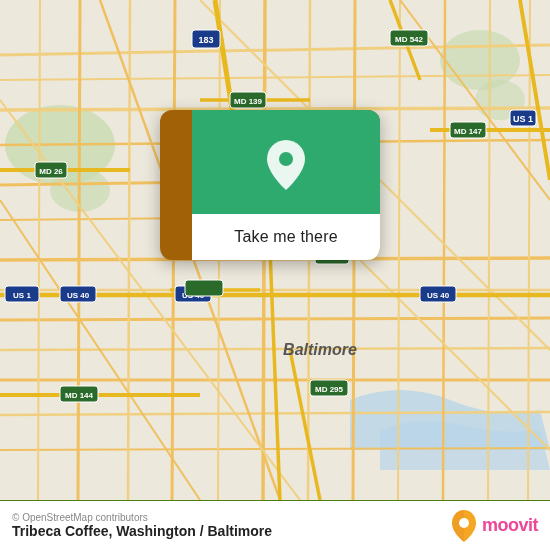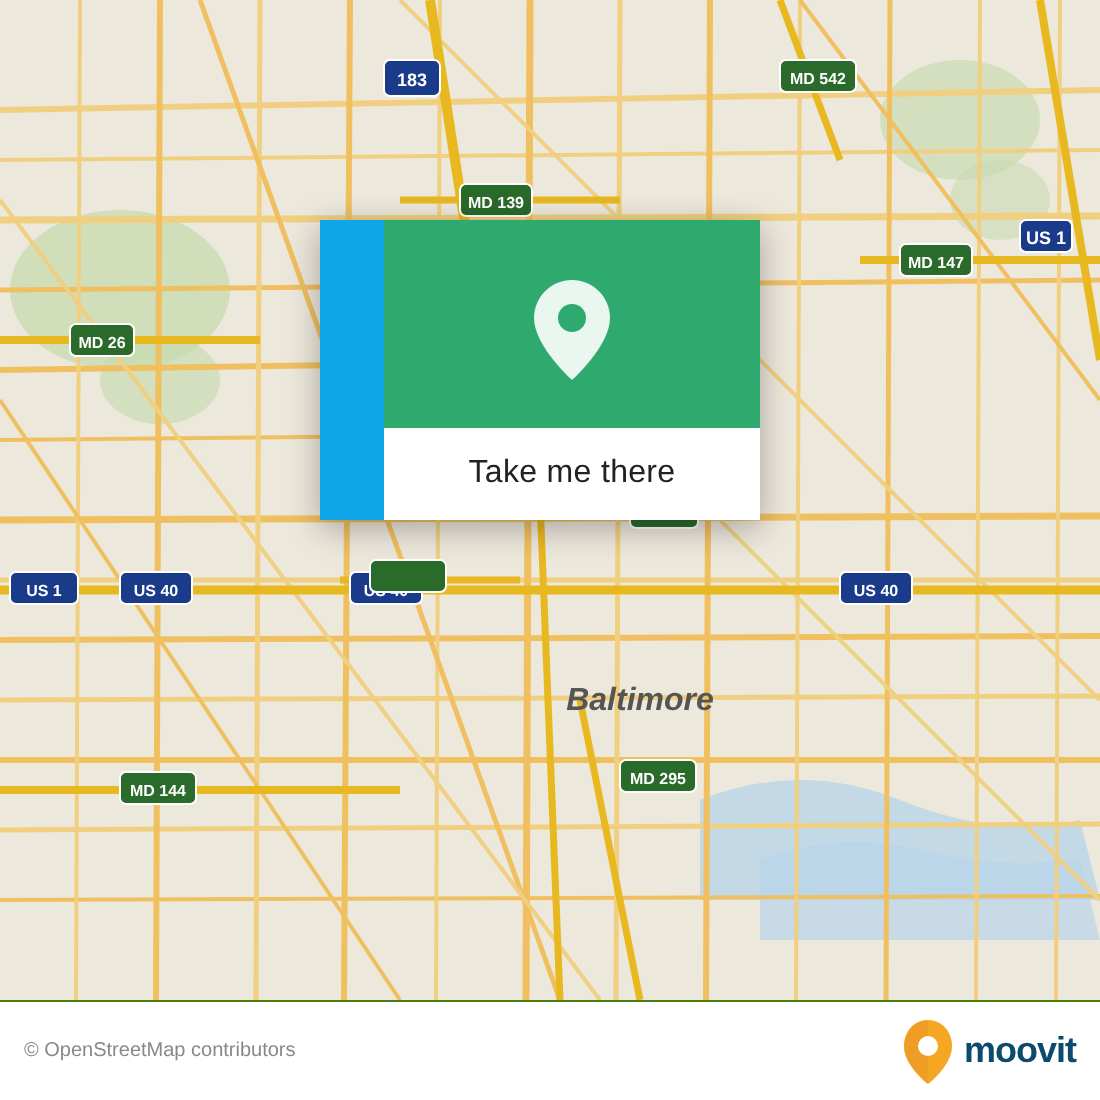--- a/index.html
+++ b/index.html
@@ -24,22 +24,22 @@
       width: 100%;
       height: 100%;
     }
 
     
     #popup-card {
       position: absolute;
       top: 110px;
       left: 160px;
       width: 220px;
-      background: #0ea5e9;
-      border-radius: 0;
+      background: #a16207;
+      border-radius: 12px;
       box-shadow: 0 4px 16px rgba(0,0,0,0.3);
       overflow: hidden;
       display: flex;
       flex-direction: column;
       align-items: center;
       padding-left: 32px;
     }
 
     #popup-green-area {
       width: 100%;
@@ -104,21 +104,21 @@
     }
 
     #moovit-pin {
       width: 28px;
       height: 34px;
     }
 
     #moovit-text {
       font-size: 18px;
       font-weight: 700;
-      color: #0c4a6e;
+      color: #ec4899;
       letter-spacing: -0.5px;
     }
   </style>
 </head>
 <body>
 
 <div id="map-container">
   <svg id="map-svg" viewBox="0 0 550 500" xmlns="http://www.w3.org/2000/svg">
 
     <rect width="550" height="500" fill="#ede8dc"></rect>
@@ -244,20 +244,21 @@
         <circle cx="24" cy="21" r="7" fill="#2eaa6e"></circle>
       </svg>
     </div>
     <button id="popup-button">Take me there</button>
   </div>
 </div>
 
 <div id="bottom-bar">
   <div id="bottom-left">
     <span id="osm-credit">© OpenStreetMap contributors</span>
+    <span id="location-name">Tribeca Coffee, Washington / Baltimore</span>
   </div>
   <div id="moovit-logo">
 
     <svg id="moovit-pin" viewBox="0 0 28 34" xmlns="http://www.w3.org/2000/svg">
       <path d="M14 1 C7 1 2 7 2 14 C2 24 14 33 14 33 C14 33 26 24 26 14 C26 7 21 1 14 1 Z" fill="#f5a623"></path>
       <path d="M14 1 C7 1 2 7 2 14 C2 24 14 33 14 33 L14 1 Z" fill="#e8902a" opacity="0.4"></path>
       <circle cx="14" cy="14" r="5" fill="white"></circle>
     </svg>
     <span id="moovit-text">moovit</span>
   </div>

